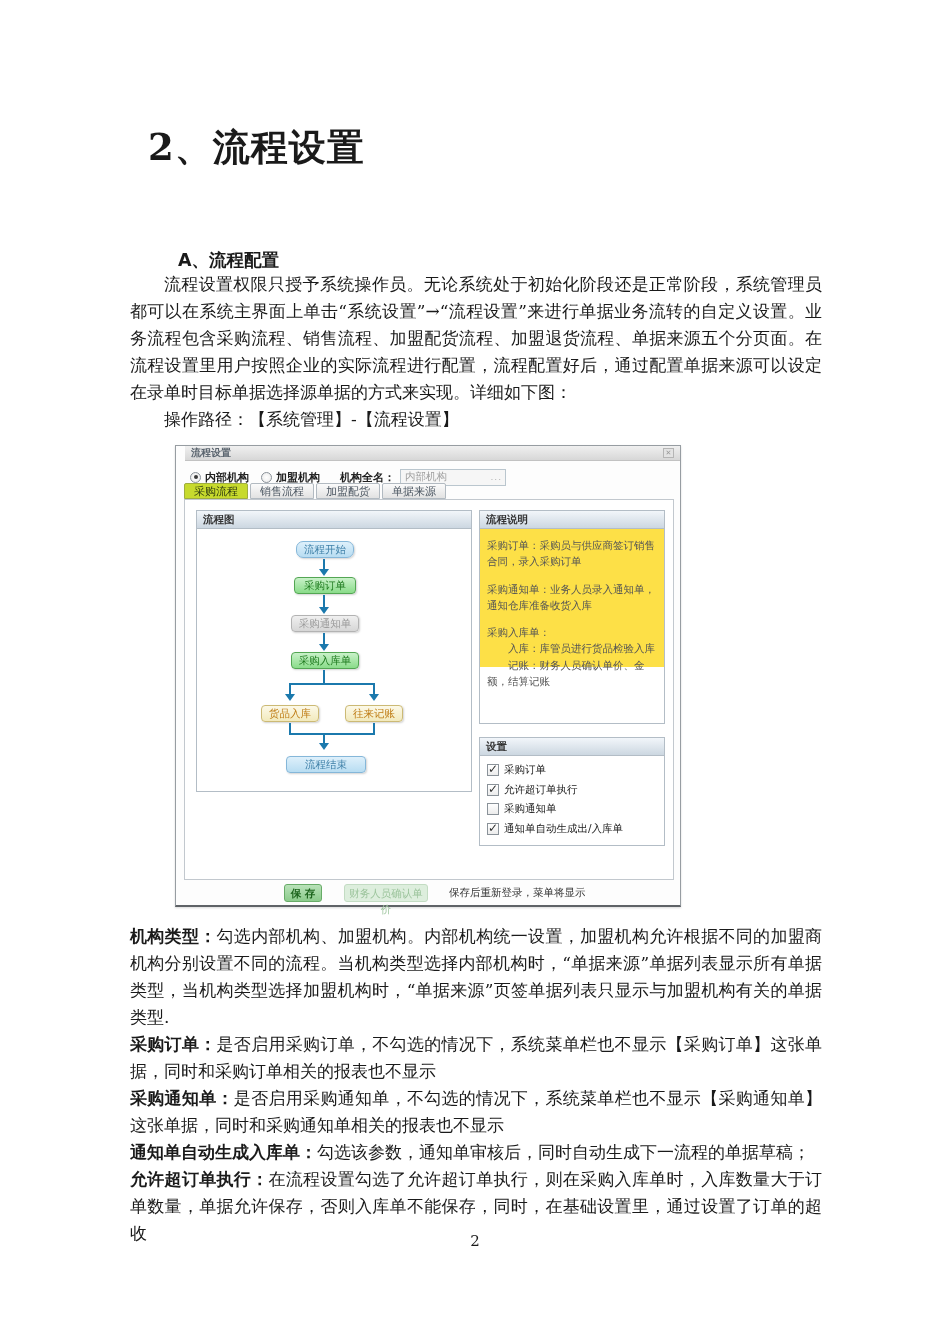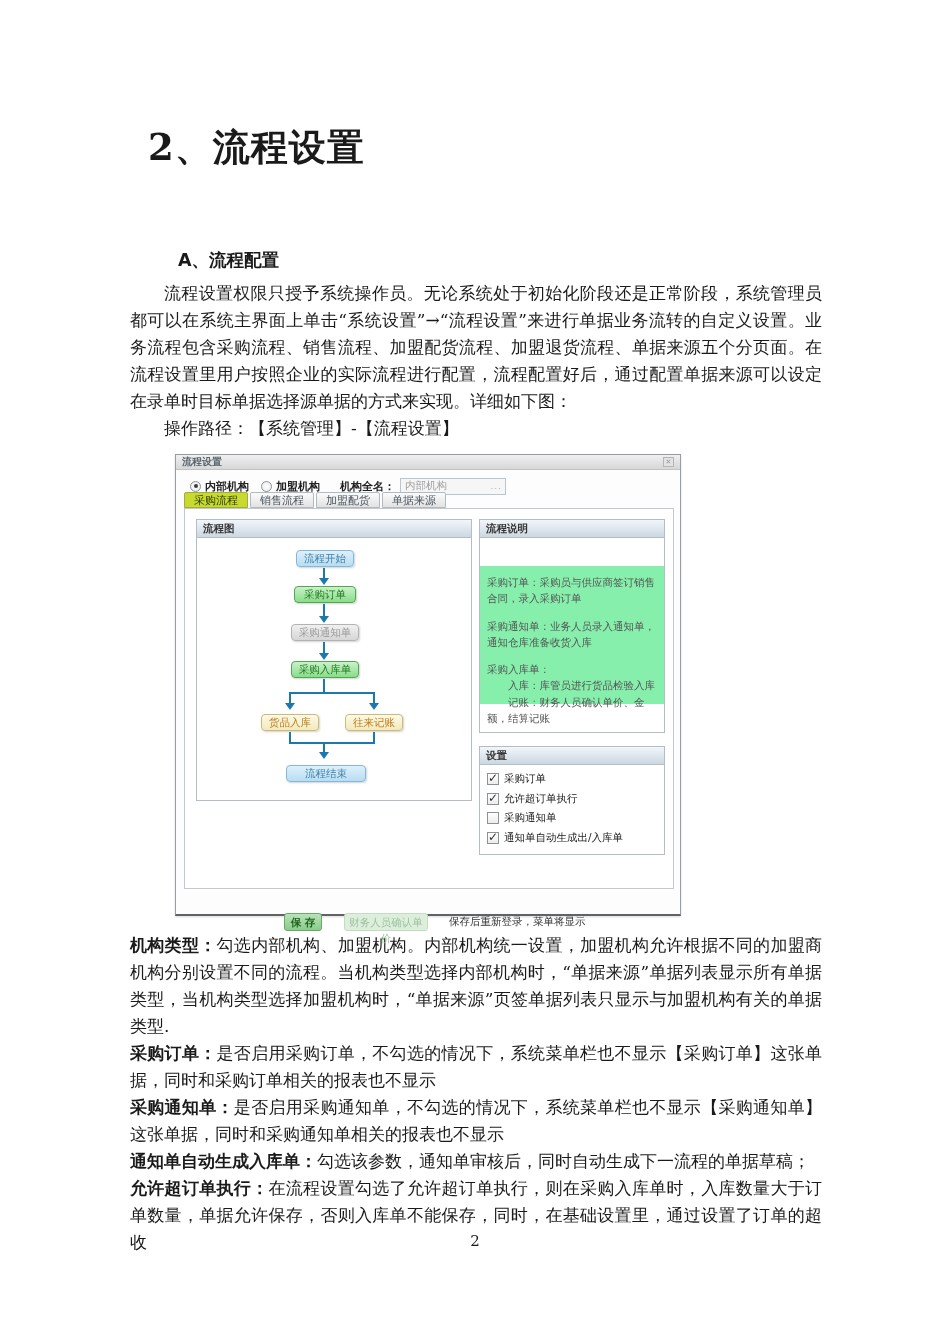--- a/index.html
+++ b/index.html
@@ -4,31 +4,31 @@
 <style>
   * { margin:0; padding:0; box-sizing:border-box; }
   html,body { background:#ffffff; }
   body { font-family:"DejaVu Serif","Liberation Serif",serif; color:#1a1a1a; }
   .page { position:relative; width:950px; height:1344px; background:#fff; margin:0 auto; overflow:hidden; }
   .doc { position:absolute; left:130px; top:0; width:692px; }
 
   .h1 { margin-top:124px; padding-left:18px; font-size:37px; line-height:46px; font-weight:bold; letter-spacing:1px; }
   .h2 { margin-top:80px; padding-left:48px; font-size:17.5px; line-height:21px; font-weight:bold; font-family:"DejaVu Sans","Liberation Sans",sans-serif; }
   .body-text { font-size:17px; line-height:27px; text-align:justify; }
-  .intro { margin-top:9px; text-indent:2em; }
+  .intro { text-indent:2em; }
   .op-path { text-indent:2em; text-align:left; }
   .bottom-text { margin-top:16px; }
   .bottom-text p { font-size:17px; line-height:27px; text-align:justify; }
   .bottom-text b { font-family:"DejaVu Sans","Liberation Sans",sans-serif; font-weight:bold; }
   .page-num { position:absolute; left:0; top:1232px; width:100%; text-align:center; font-size:15px; }
 
   
   .dialog { position:relative; width:506px; height:462px; margin:12px 0 0 45px;
             background:#fdfdfd; border:1px solid #979da2; border-bottom:2px solid #5f6367;
-            font-family:"DejaVu Sans","Liberation Sans",sans-serif; box-shadow:0 1px 2px rgba(0,0,0,.15); }
+            font-family:"DejaVu Sans","Liberation Sans",sans-serif; box-shadow:0 1px 2px rgba(0,0,0,.15);padding-left:9px; }
   .dlg-titlebar { height:15px; background:linear-gradient(#f0f0f0,#d7d7d7); border-bottom:1px solid #c2c2c2;
                   display:flex; align-items:center; justify-content:space-between; padding:0 6px; }
   .dlg-title { font-size:10px; font-weight:bold; color:#5c6670; }
   .dlg-close { width:11px; height:10px; border:1px solid #b5b5b5; background:#e3e3e3; color:#9a9a9a;
                font-size:7px; line-height:8px; text-align:center; cursor:default; }
 
   .dlg-toolbar { position:absolute; top:22px; left:14px; right:10px; height:18px;
                  display:flex; align-items:center; font-size:11px; color:#222;text-align:center; }
   .radio { width:11px; height:11px; border:1px solid #8a9299; border-radius:50%;
            background:radial-gradient(#fff,#e8e8e8); position:relative; margin-right:4px; flex:0 0 auto; }
@@ -61,30 +61,30 @@
           border:1px solid; border-radius:4px; box-shadow:1px 1px 2px rgba(0,0,0,.18); }
   .node-blue   { background:linear-gradient(#def0fb,#b8ddf2); border-color:#85b7d9; color:#3f80a8; }
   .node-green  { background:linear-gradient(#c9f1c9,#8adc8a); border-color:#53a653; color:#1e7a1e; }
   .node-gray   { background:linear-gradient(#f0f0f0,#d6d6d6); border-color:#b3b3b3; color:#9a9a9a; }
   .node-yellow { background:linear-gradient(#fcf9e8,#f2eabd); border-color:#ccba75; color:#bf7d16; }
   .vline { position:absolute; width:2px; background:#1b79ad; }
   .hline { position:absolute; height:2px; background:#1b79ad; }
   .ahead { position:absolute; width:0; height:0; border-left:5px solid transparent;
            border-right:5px solid transparent; border-top:7px solid #1b79ad; }
 
-  .desc-body { height:138px; background:#86efac; padding:8px 7px; font-size:10.5px; color:#555; line-height:1.55;margin-top:28px; }
+  .desc-body { height:138px; background:#fde047; padding:8px 7px; font-size:10.5px; color:#555; line-height:1.55; }
   .desc-body p { margin-bottom:11px; white-space:pre-wrap; }
 
   .settings-body { padding:7px 7px; display:flex; flex-direction:column; gap:5.5px; font-size:10.5px; color:#222; }
   .cb-row { display:flex; align-items:center; }
   .cb { width:12px; height:12px; border:1px solid #8a9299; background:linear-gradient(#fff,#ececec);
         position:relative; margin-right:5px; flex:0 0 auto; }
   .cb .mark { position:absolute; left:0px; top:-3px; font-size:12px; font-weight:bold; color:#2e2e2e; }
 
-  .dlg-footer { position:absolute; top:458px; left:0; width:100%; height:20px; font-size:10.5px; }
+  .dlg-footer { position:absolute; top:438px; left:0; width:100%; height:20px; font-size:10.5px; }
   .btn { position:absolute; height:18px; line-height:16px; text-align:center; border-radius:3px; font-size:10.5px; }
   .btn-save { left:108px; width:38px; background:linear-gradient(#b9e2b9,#8bcb8b); border:1px solid #67ab67;
               color:#1c641c; font-weight:bold; }
   .btn-save-copy { left:168px; width:84px; background:#ddeedd; border:1px solid #c3dcc3; color:#9cc49c; }
   .footer-note { position:absolute; left:273px; top:2px; color:#333; }
 </style>
 </head>
 <body>
 
 <div class="page">
@@ -119,21 +119,21 @@
         <span class="tab">销售流程</span>
         <span class="tab">加盟配货</span>
         <span class="tab">单据来源</span>
       </div>
 
       <div class="dlg-content">
 
         <div class="panel panel-flow">
           <div class="panel-header">流程图</div>
           <div class="flow-body">
-            <div class="node node-blue" style="left:99px;top:12px;width:58px;">流程开始</div>
+            <div class="node node-blue" style="left:99px;top:12px;width:58px;border-radius:7px;">流程开始</div>
             <div class="vline" style="left:126px;top:30px;height:10px;"></div>
             <div class="ahead" style="left:122px;top:40px;"></div>
 
             <div class="node node-green" style="left:97px;top:48px;width:62px;">采购订单</div>
             <div class="vline" style="left:126px;top:66px;height:12px;"></div>
             <div class="ahead" style="left:122px;top:78px;"></div>
 
             <div class="node node-gray" style="left:94px;top:86px;width:68px;">采购通知单</div>
             <div class="vline" style="left:126px;top:104px;height:11px;"></div>
             <div class="ahead" style="left:122px;top:115px;"></div>

